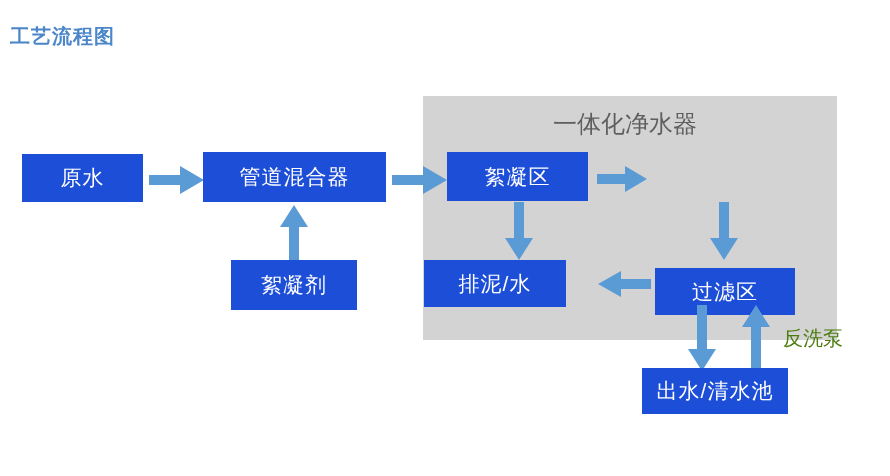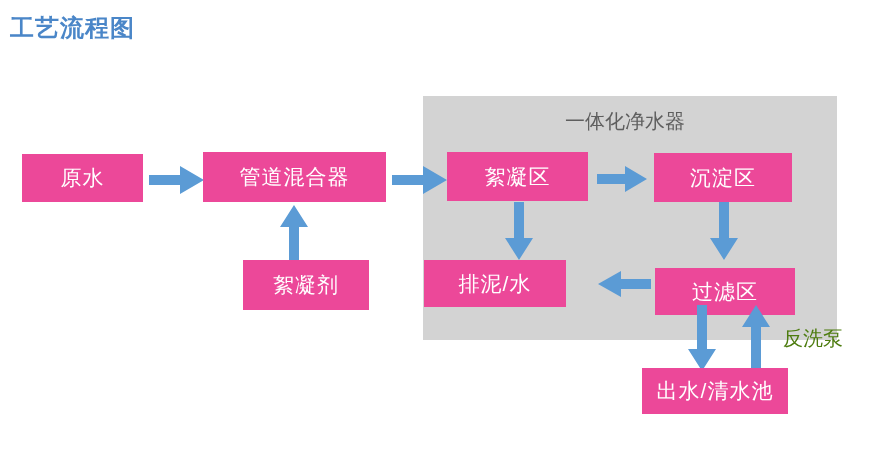--- a/index.html
+++ b/index.html
@@ -15,41 +15,41 @@
   }
   #canvas {
     position: relative;
     width: 890px;
     height: 476px;
     background: #ffffff;
   }
   #page-title {
     position: absolute;
     left: 10px;
-    top: 12px;
-    font-size: 24px;
+    top: 23px;
+    font-size: 20px;
     font-weight: bold;
     color: #4A86C8;
     letter-spacing: 1px;
     white-space: nowrap;
   }
   .group-box {
     position: absolute;
     background: #D3D3D3;
   }
   .group-label {
     position: absolute;
-    font-size: 20px;
+    font-size: 24px;
     color: #5E5E5E;
     white-space: nowrap;
     text-align: center;
   }
   .node {
     position: absolute;
-    background: #ec4899;
+    background: #1d4ed8;
     color: #ffffff;
     display: flex;
     align-items: center;
     justify-content: center;
     font-size: 21px;
     letter-spacing: 1px;
     white-space: nowrap;
     box-sizing: border-box;
   }
   .arrow {
@@ -87,37 +87,36 @@
   </div>
 
   <div class="node" style="left:203px; top:152px; width:183px; height:50px;">管道混合器</div>
 
   <div class="arrow" style="left:280px; top:205px; width:28px; height:57px;">
     <svg viewBox="0 0 28 57" preserveAspectRatio="none">
       <polygon points="14,0 28,22 19,22 19,57 9,57 9,22 0,22" fill="#5B9BD5"></polygon>
     </svg>
   </div>
 
-  <div class="node" style="left:243px; top:260px; width:126px; height:50px;">絮凝剂</div>
+  <div class="node" style="left:231px; top:260px; width:126px; height:50px;">絮凝剂</div>
 
   <div class="arrow" style="left:392px; top:166px; width:55px; height:28px;">
     <svg viewBox="0 0 55 28" preserveAspectRatio="none">
       <polygon points="0,9 31,9 31,0 55,14 31,28 31,19 0,19" fill="#5B9BD5"></polygon>
     </svg>
   </div>
 
   <div class="node" style="left:447px; top:152px; width:141px; height:49px;">絮凝区</div>
 
   <div class="arrow" style="left:597px; top:166px; width:50px; height:26px;">
     <svg viewBox="0 0 50 26" preserveAspectRatio="none">
       <polygon points="0,8 28,8 28,0 50,13 28,26 28,18 0,18" fill="#5B9BD5"></polygon>
     </svg>
   </div>
 
-  <div class="node" style="left:654px; top:153px; width:138px; height:49px;">沉淀区</div>
 
   <div class="arrow" style="left:505px; top:202px; width:28px; height:58px;">
     <svg viewBox="0 0 28 58" preserveAspectRatio="none">
       <polygon points="9,0 19,0 19,36 28,36 14,58 0,36 9,36" fill="#5B9BD5"></polygon>
     </svg>
   </div>
 
   <div class="arrow" style="left:710px; top:202px; width:28px; height:58px;">
     <svg viewBox="0 0 28 58" preserveAspectRatio="none">
       <polygon points="9,0 19,0 19,36 28,36 14,58 0,36 9,36" fill="#5B9BD5"></polygon>

